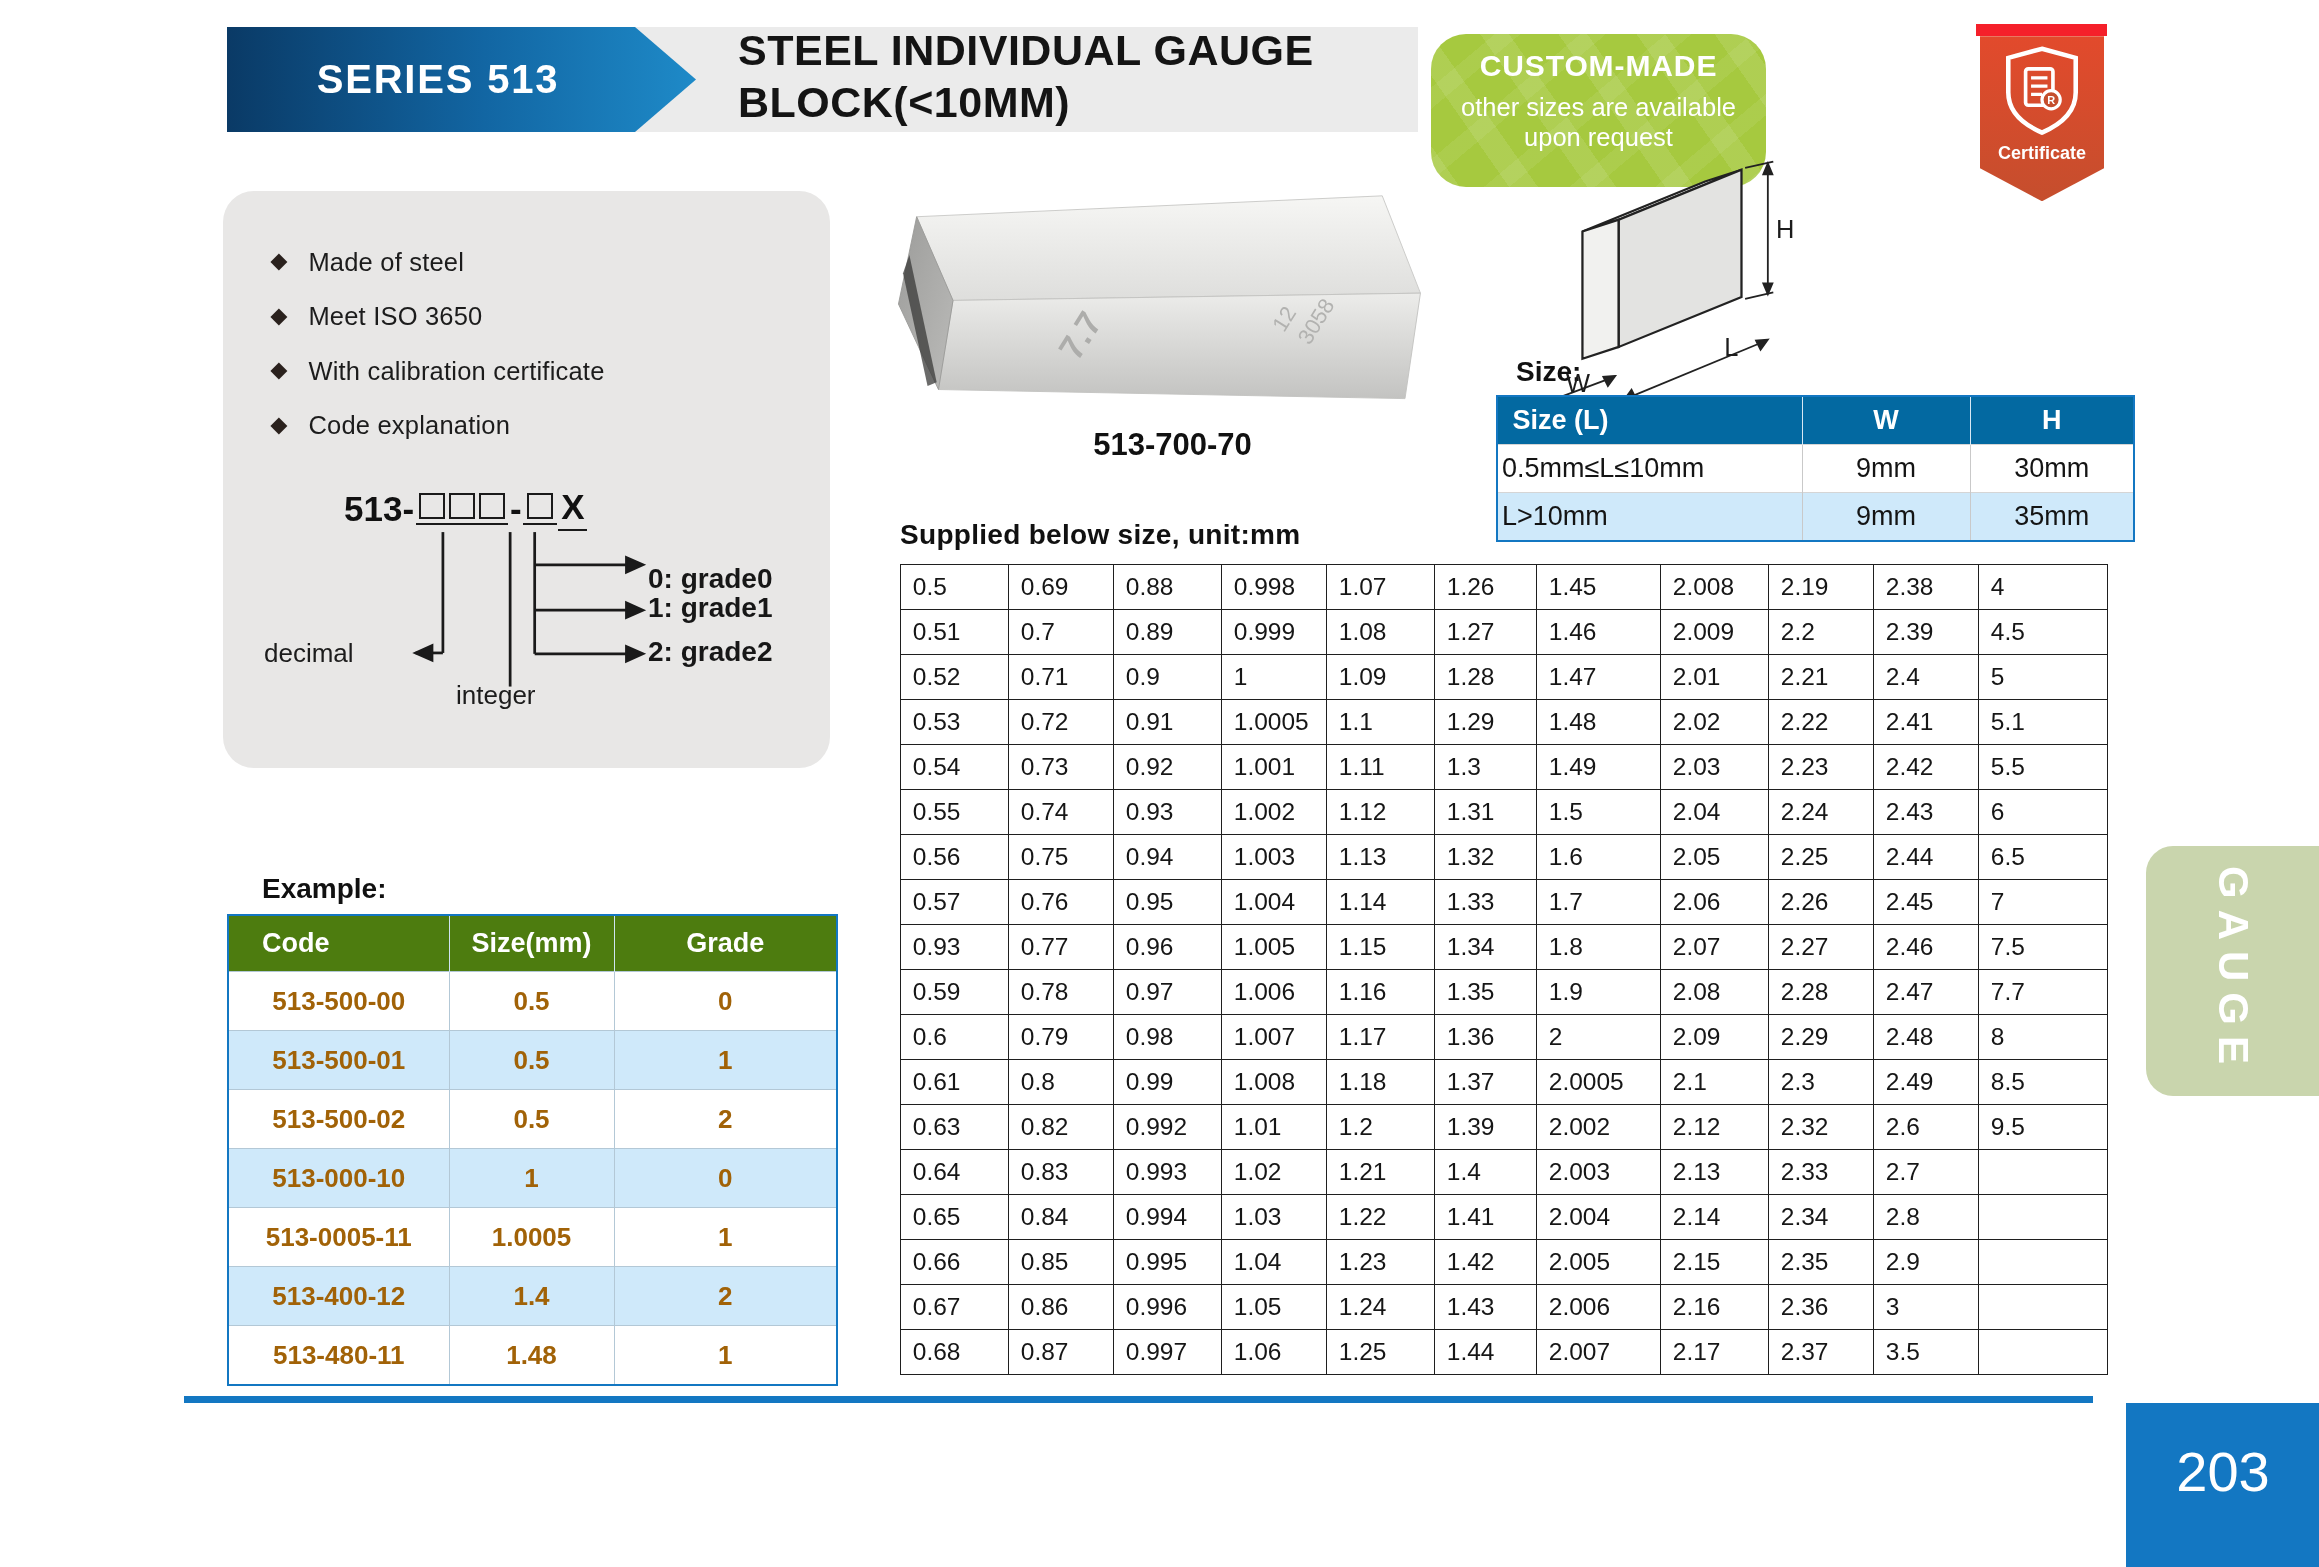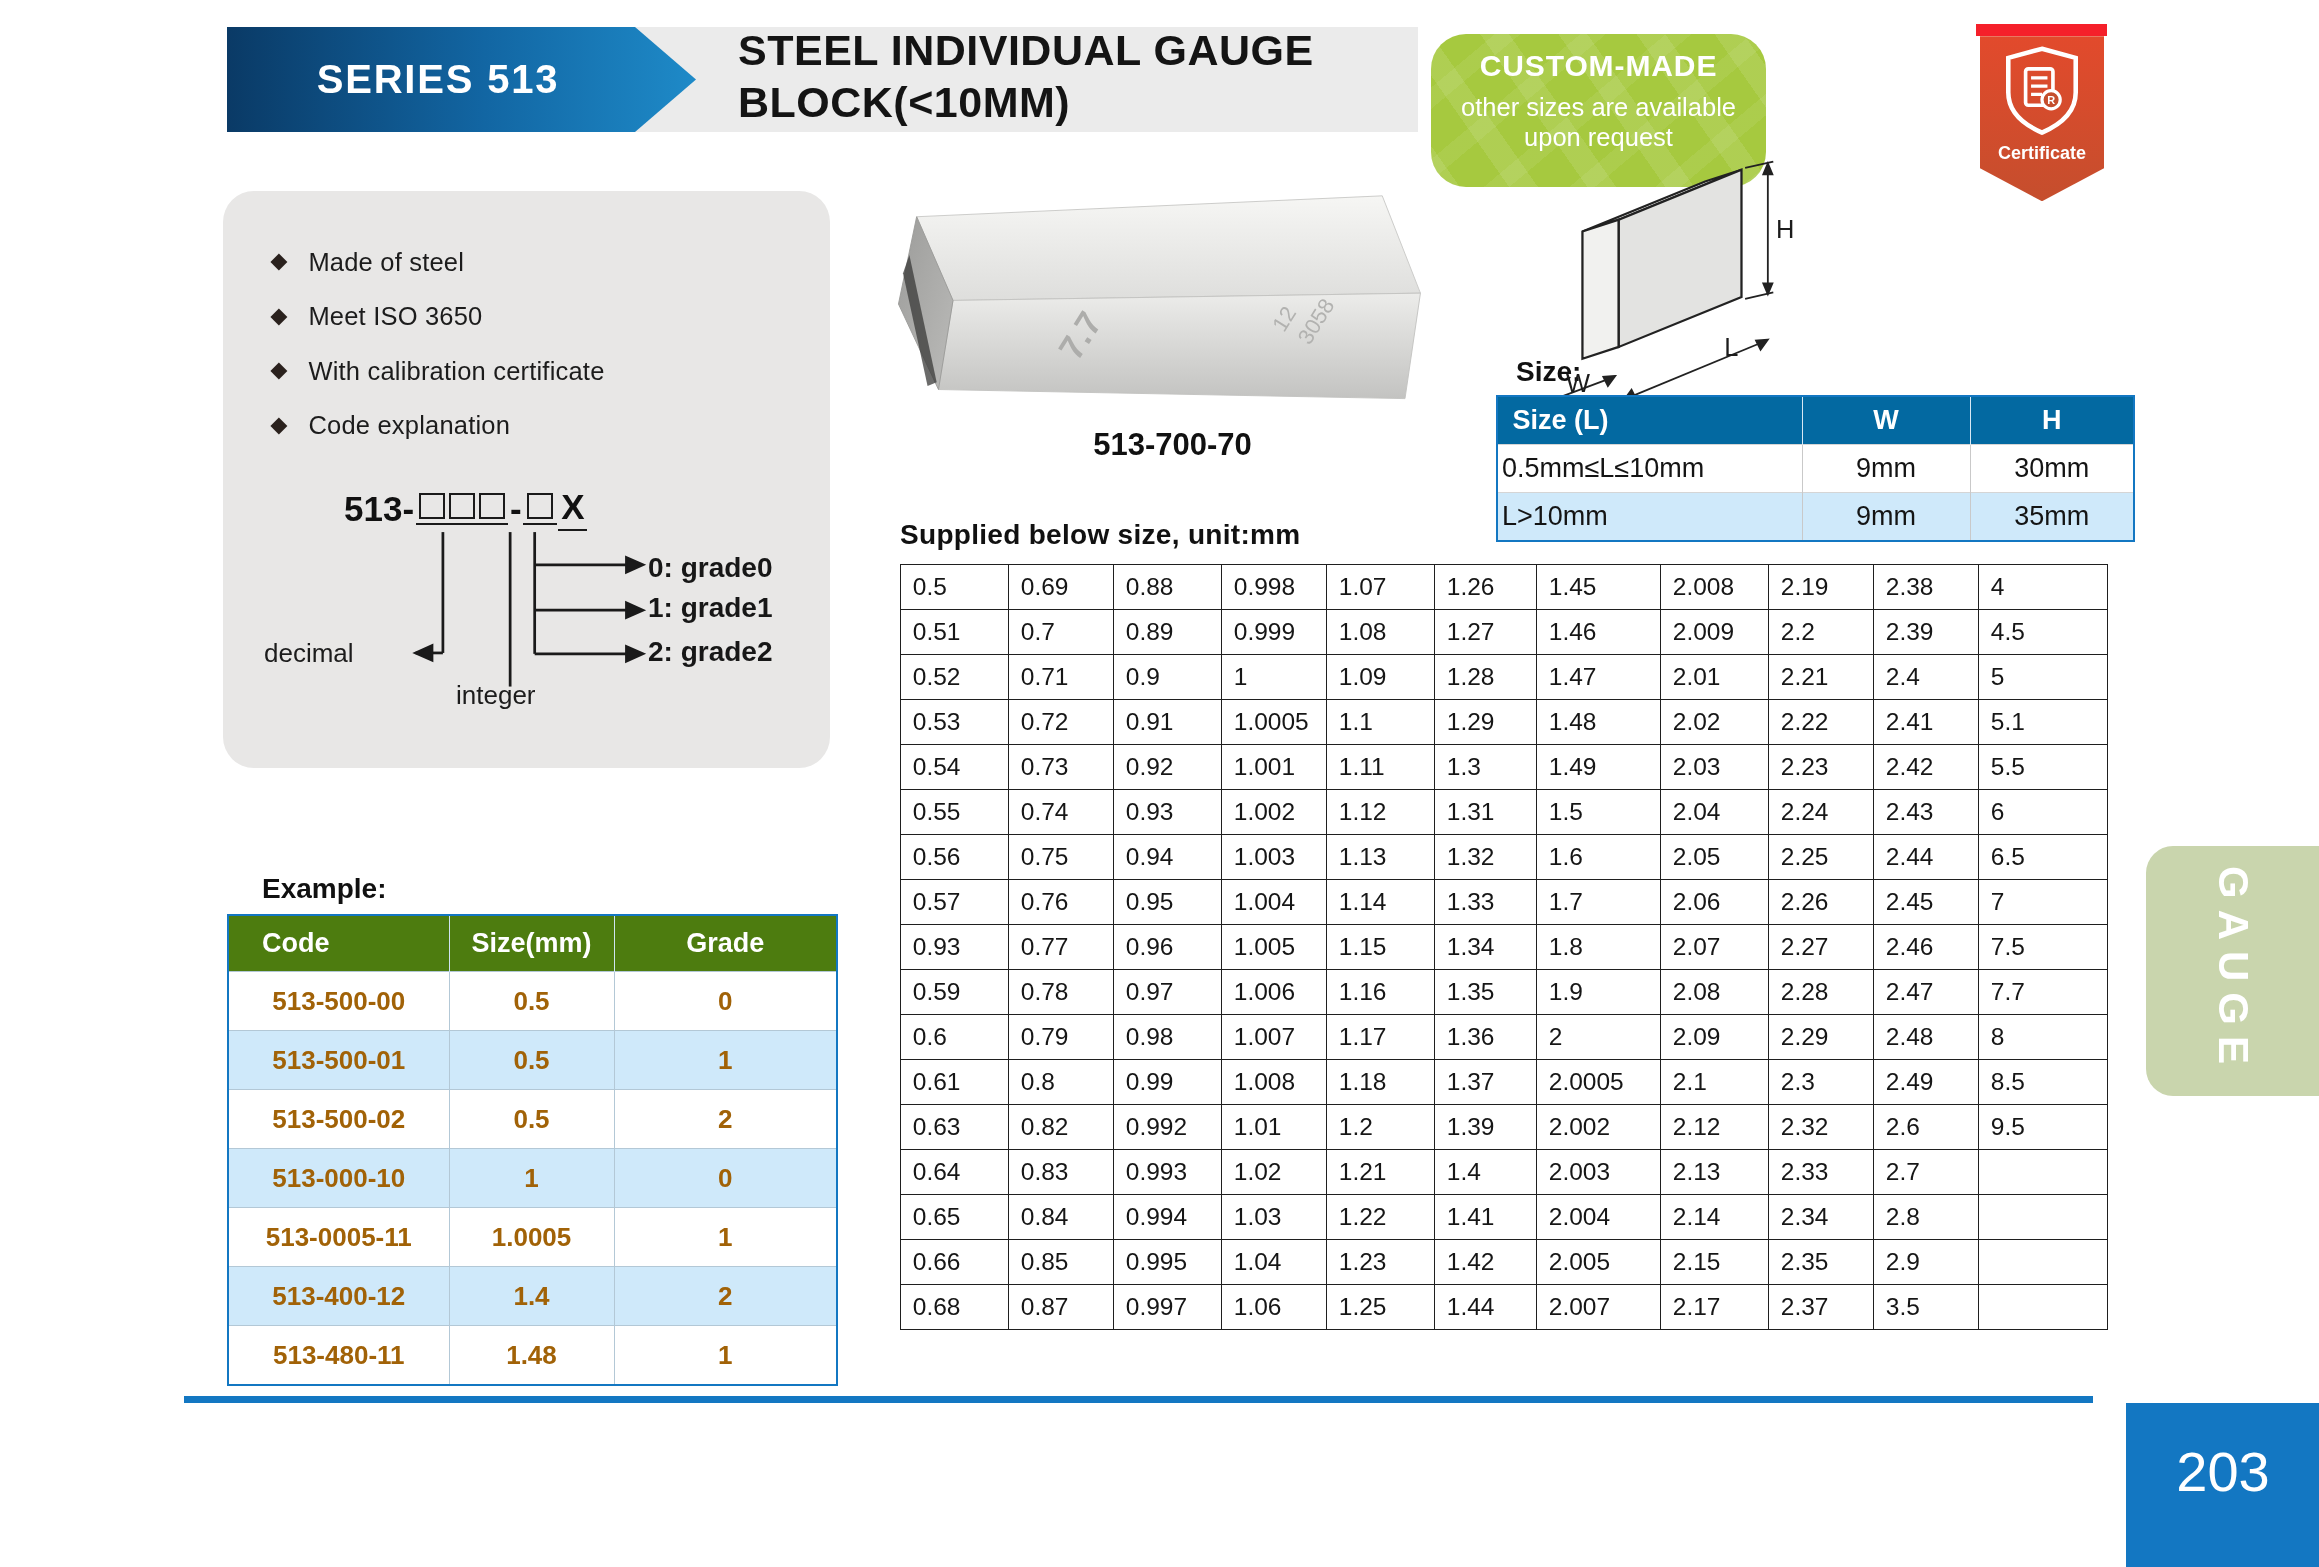--- a/index.html
+++ b/index.html
@@ -50,21 +50,21 @@
   
   #code-line{left:344px;top:487px;font-size:35px;font-weight:bold;display:flex;align-items:center;}
   #code-line .box{display:inline-block;width:22px;height:22px;border:2.7px solid #1a1a1a;margin:0 1.8px;}
   #code-line .u-group{display:inline-flex;align-items:center;padding:0 1.8px 4.5px 1.8px;border-bottom:2.7px solid #1a1a1a;margin:0 1.8px;}
   #code-line .u-x{padding:0 2.7px 1.8px 2.7px;border-bottom:2.7px solid #1a1a1a;}
   #diagram-svg{left:223px;top:523px;}
   #decimal-label{left:264px;top:638px;font-size:26px;color:#1c1c1c;}
   #integer-label{left:456px;top:680px;font-size:26px;color:#1c1c1c;}
   #grade-list{left:648px;top:547px;width:200px;height:136px;}
   .grade-item{position:absolute;left:0;font-size:28px;font-weight:bold;color:#171717;white-space:nowrap;}
-  .grade-item:nth-of-type(1){top:5px;}
+  .grade-item:nth-of-type(1){top:16px;}
   .grade-item:nth-of-type(2){top:45px;}
   .grade-item:nth-of-type(3){top:89px;}
 
   
   #example-label{left:262px;top:873px;font-size:28px;font-weight:bold;}
   #example-table{left:227px;top:914px;border-collapse:collapse;table-layout:fixed;width:609px;
     border:2.7px solid #1377c2;}
   #example-table th{background:#4d7c0f;color:#fff;font-size:27px;font-weight:bold;height:53px;
     border-right:1.8px solid #cfe4f2;text-align:center;}
   #example-table th.code-h{text-align:left;padding-left:33px;}
@@ -489,20 +489,33 @@
           <td>0.66</td>
           <td>0.85</td>
           <td>0.995</td>
           <td>1.04</td>
           <td>1.23</td>
           <td>1.42</td>
           <td>2.005</td>
           <td>2.15</td>
           <td>2.35</td>
           <td>2.9</td>
+          <td></td>
+        </tr>
+        <tr>
+          <td>0.67</td>
+          <td>0.86</td>
+          <td>0.996</td>
+          <td>1.05</td>
+          <td>1.24</td>
+          <td>1.43</td>
+          <td>2.006</td>
+          <td>2.16</td>
+          <td>2.36</td>
+          <td>3</td>
           <td></td>
         </tr>
         <tr>
           <td>0.68</td>
           <td>0.87</td>
           <td>0.997</td>
           <td>1.06</td>
           <td>1.25</td>
           <td>1.44</td>
           <td>2.007</td>

